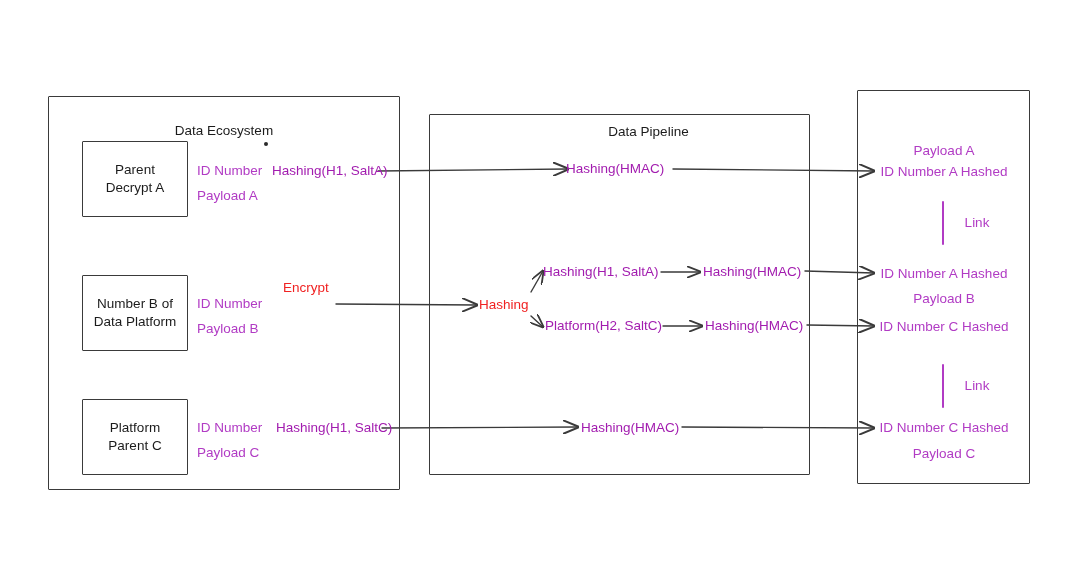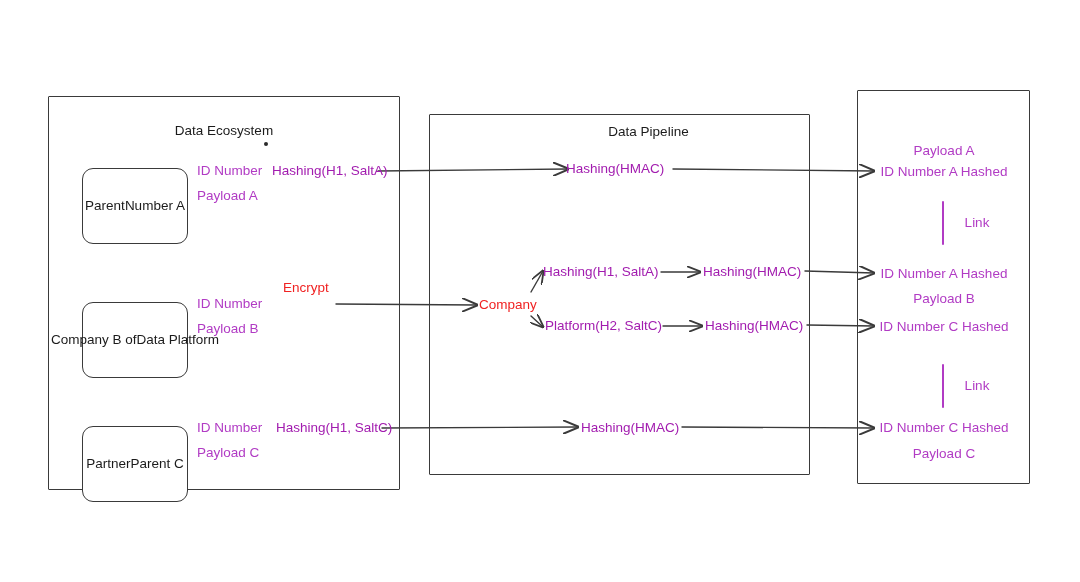--- a/index.html
+++ b/index.html
@@ -32,25 +32,24 @@
     background: transparent;
     box-sizing: border-box;
     border-radius: 1px;
   }
   .entity-box {
     position: absolute;
     border: 1.6px solid #3a3a3a;
     background: #ffffff;
     box-sizing: border-box;
     display: flex;
-    flex-direction: row;
+    flex-direction: column;
     align-items: center;
     justify-content: center;
-    border-radius: 11px;
-    margin-top: 27px;
+    border-radius: 1px;
   }
   .entity-line {
     color: #1b1b1b;
     font-size: 13.5px;
     line-height: 18px;
     white-space: nowrap;
   }
   .group-title {
     position: absolute;
     color: #1b1b1b;
@@ -124,48 +123,48 @@
     </g>
   </svg>
 
   <div class="container-box" style="left:48px; top:96px; width:352px; height:394px;"></div>
   <div class="group-title" style="left:48px; top:106px; width:352px;margin-top:17px;">Data Ecosystem</div>
 
   <div class="dot" style="left:264px; top:142px;"></div>
 
   <div class="entity-box" style="left:82px; top:141px; width:106px; height:76px;">
     <span class="entity-line">Parent</span>
-    <span class="entity-line">Number A</span>
+    <span class="entity-line">Decrypt A</span>
   </div>
   <div class="lbl lbl-purple lbl-left" style="left:197px; top:163px;">ID Number</div>
   <div class="lbl lbl-purple lbl-left" style="left:197px; top:188px;">Payload A</div>
   <div class="lbl lbl-green lbl-left" style="left:272px; top:163px;">Hashing(H1, SaltA)</div>
 
   <div class="entity-box" style="left:82px; top:275px; width:106px; height:76px;">
-    <span class="entity-line">Company B of</span>
+    <span class="entity-line">Number B of</span>
     <span class="entity-line">Data Platform</span>
   </div>
   <div class="lbl lbl-purple lbl-left" style="left:197px; top:296px;">ID Number</div>
   <div class="lbl lbl-purple lbl-left" style="left:197px; top:321px;">Payload B</div>
   <div class="lbl lbl-red lbl-left" style="left:283px; top:280px;">Encrypt</div>
 
   <div class="entity-box" style="left:82px; top:399px; width:106px; height:76px;">
-    <span class="entity-line">Partner</span>
+    <span class="entity-line">Platform</span>
     <span class="entity-line">Parent C</span>
   </div>
   <div class="lbl lbl-purple lbl-left" style="left:197px; top:420px;">ID Number</div>
   <div class="lbl lbl-purple lbl-left" style="left:197px; top:445px;">Payload C</div>
   <div class="lbl lbl-green lbl-left" style="left:276px; top:420px;">Hashing(H1, SaltC)</div>
 
   <div class="container-box" style="left:429px; top:114px; width:381px; height:361px;"></div>
   <div class="group-title" style="left:429px; top:124px; width:439px;">Data Pipeline</div>
 
   <div class="lbl lbl-green lbl-left" style="left:566px; top:161px;">Hashing(HMAC)</div>
 
-  <div class="lbl lbl-red lbl-left" style="left:479px; top:297px;">Company</div>
+  <div class="lbl lbl-red lbl-left" style="left:479px; top:297px;">Hashing</div>
 
   <div class="lbl lbl-green lbl-left" style="left:543px; top:264px;">Hashing(H1, SaltA)</div>
   <div class="lbl lbl-green lbl-left" style="left:703px; top:264px;">Hashing(HMAC)</div>
 
   <div class="lbl lbl-green lbl-left" style="left:545px; top:318px;">Platform(H2, SaltC)</div>
   <div class="lbl lbl-green lbl-left" style="left:705px; top:318px;">Hashing(HMAC)</div>
 
   <div class="lbl lbl-green lbl-left" style="left:581px; top:420px;">Hashing(HMAC)</div>
 
   <div class="container-box" style="left:857px; top:90px; width:173px; height:394px;"></div>

